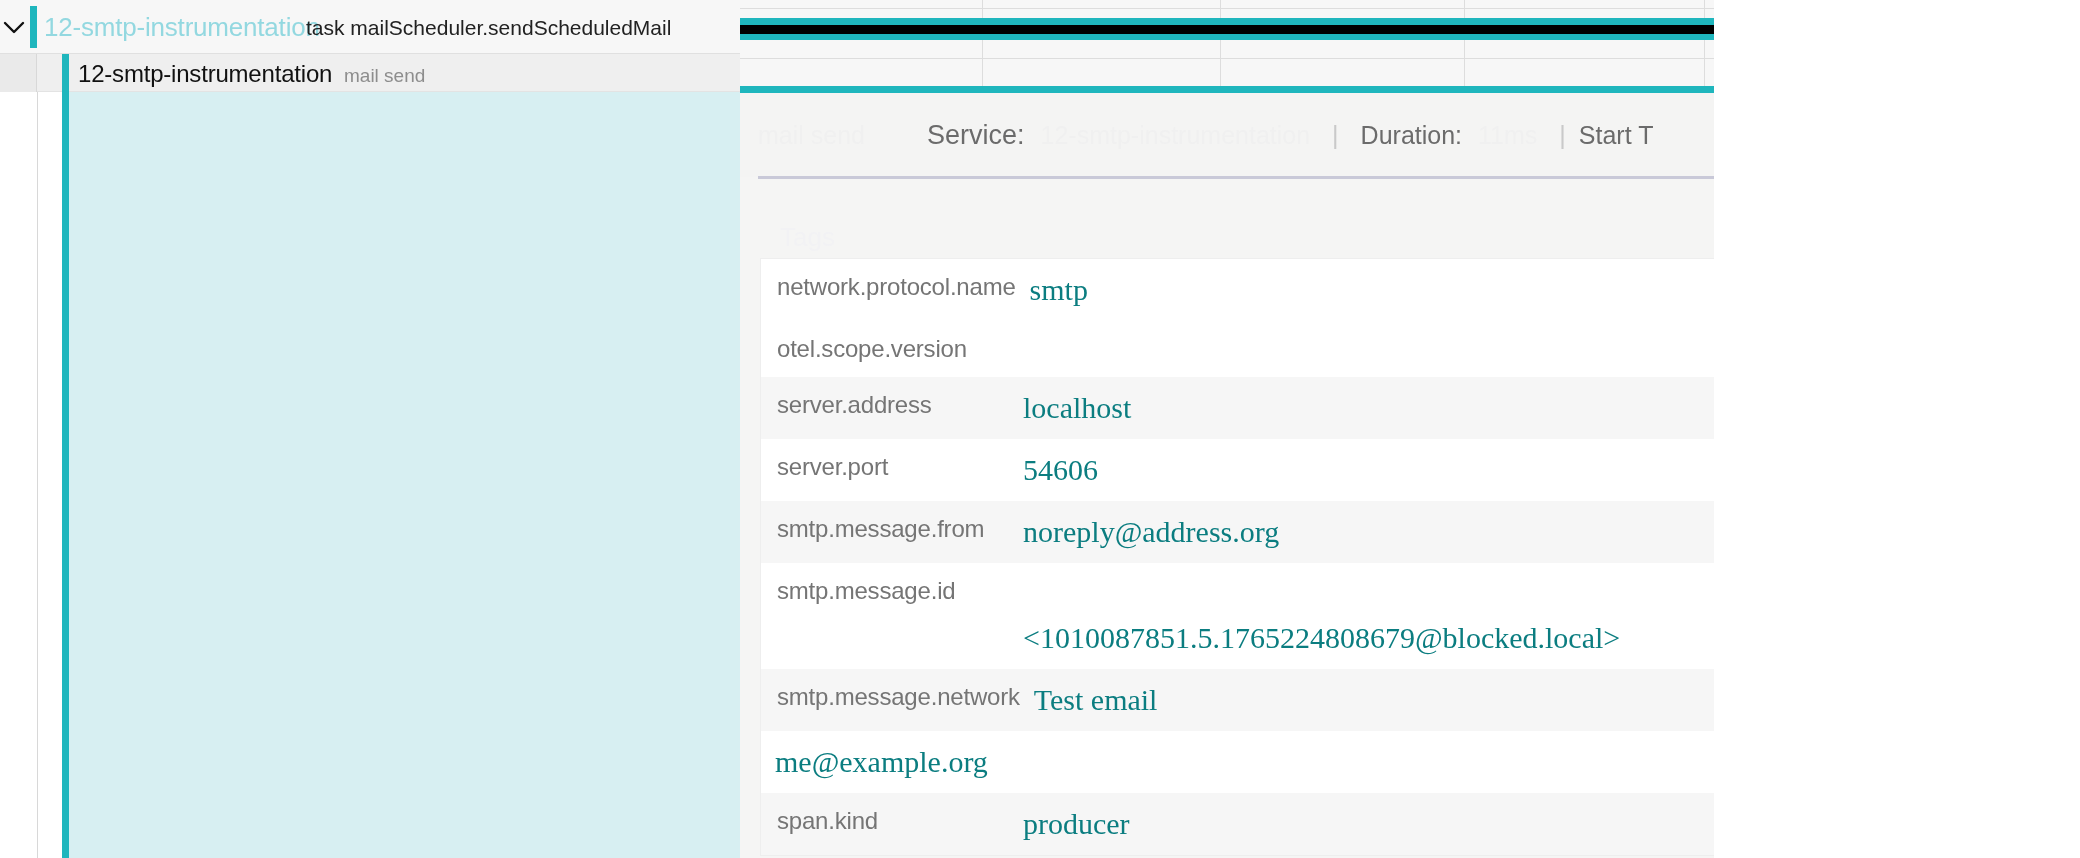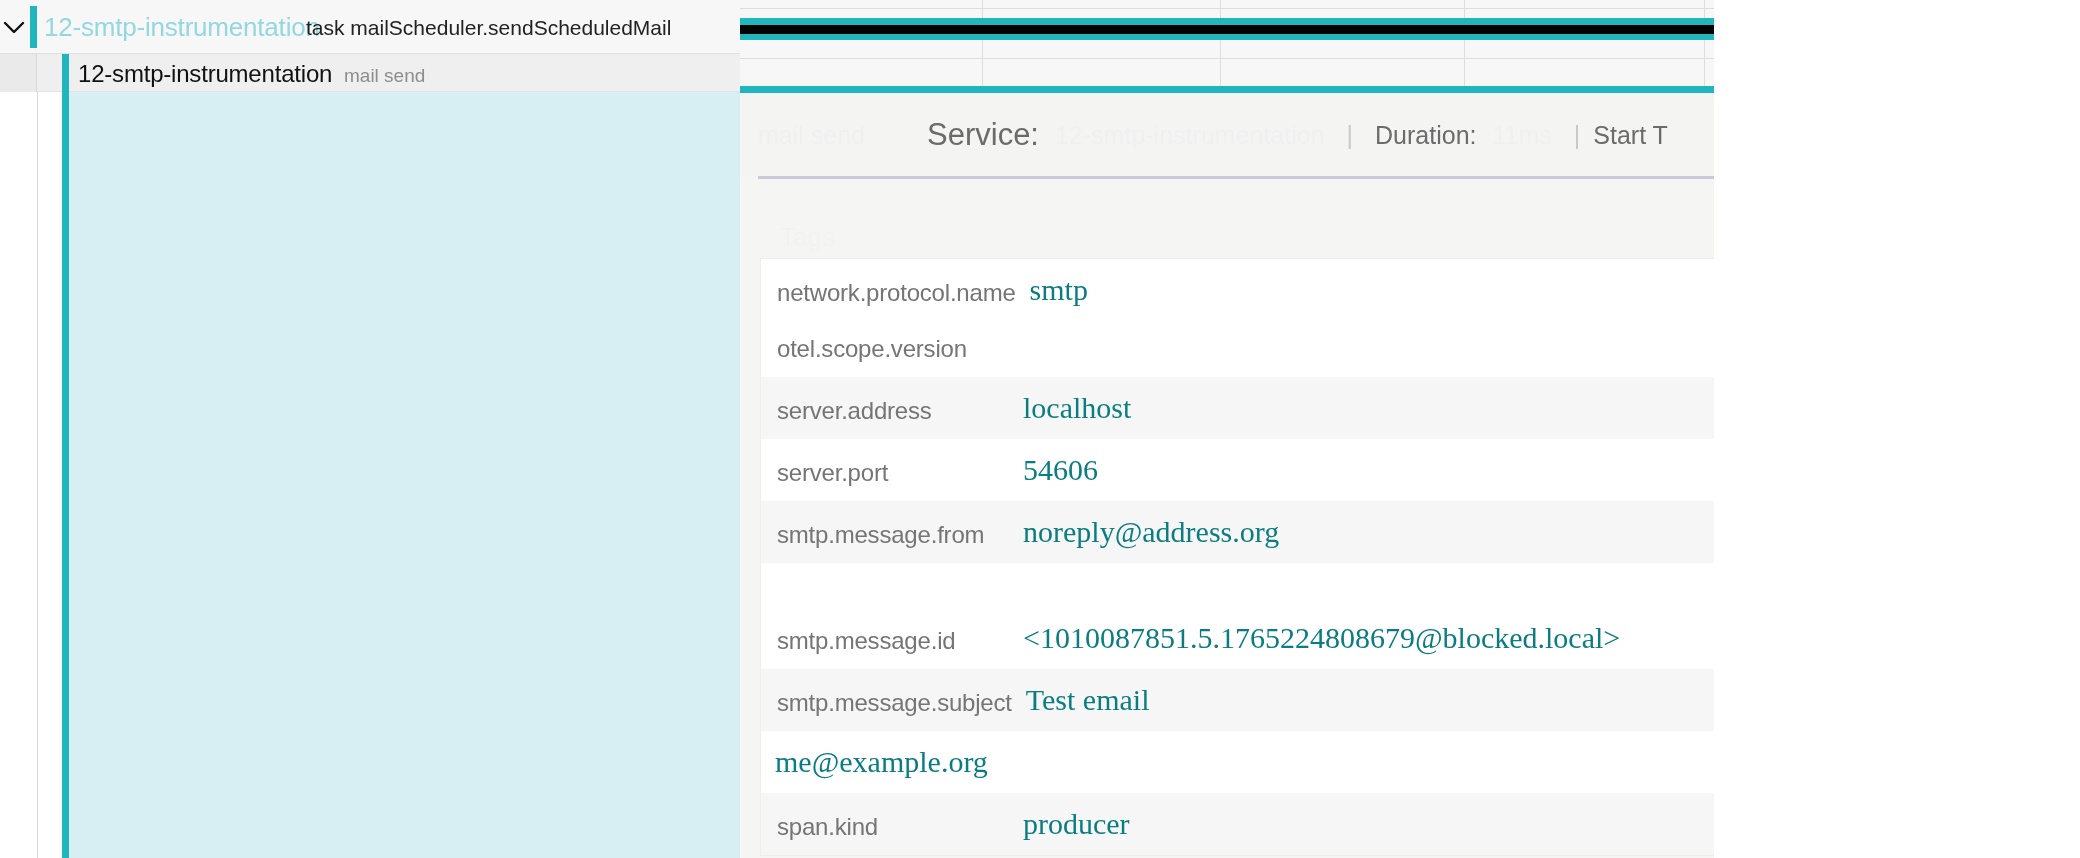--- a/index.html
+++ b/index.html
@@ -201,21 +201,21 @@
     display: flex;
     align-items: center;
     white-space: nowrap;
   }
   .sum-ghost {
     font-size: 25px;
     color: #f0f0f0;
     margin-left: 18px;
   }
   .sum-label {
-    font-size: 31px;
+    font-size: 27px;
     color: #6b6b6b;
     margin-left: 62px;
   }
   .sum-value-ghost {
     font-size: 25px;
     color: #f0f0f0;
     margin-left: 16px;
   }
   .sum-sep {
     font-size: 25px;
@@ -253,21 +253,21 @@
   .attr-table {
     position: absolute;
     left: 20px; top: 258px;
     width: 1320px;
     background: #ffffff;
     border: 1px solid #eeeeee;
     box-sizing: border-box;
   }
   .attr-row {
     display: flex;
-    align-items: flex-end;
+    align-items: flex-start;
     min-height: 54px;
     box-sizing: border-box;
     padding: 0;
   }
   .attr-row.odd  { background: #ffffff; }
   .attr-row.even { background: #f6f6f6; }
 
   .attr-key {
     flex: 0 0 248px;
     padding: 14px 0 14px 16px;
@@ -377,21 +377,21 @@
         </div>
         <div class="attr-row even">
           <div class="attr-key">smtp.message.from</div>
           <div class="attr-val">noreply@address.org</div>
         </div>
         <div class="attr-row odd wrapped">
           <div class="attr-key">smtp.message.id</div>
           <div class="attr-val">&lt;1010087851.5.1765224808679@blocked.local&gt;</div>
         </div>
         <div class="attr-row even">
-          <div class="attr-key">smtp.message.subject</div>
+          <div class="attr-key">smtp.message.network</div>
           <div class="attr-val">Test email</div>
         </div>
         <div class="attr-row odd">
           <div class="attr-val">me@example.org</div>
         </div>
         <div class="attr-row even">
           <div class="attr-key">span.kind</div>
           <div class="attr-val">producer</div>
         </div>
       </div>

